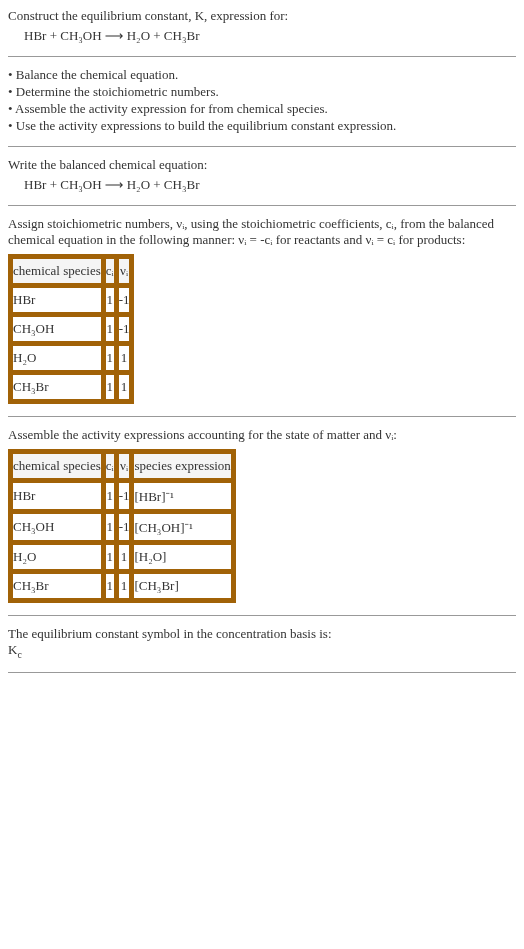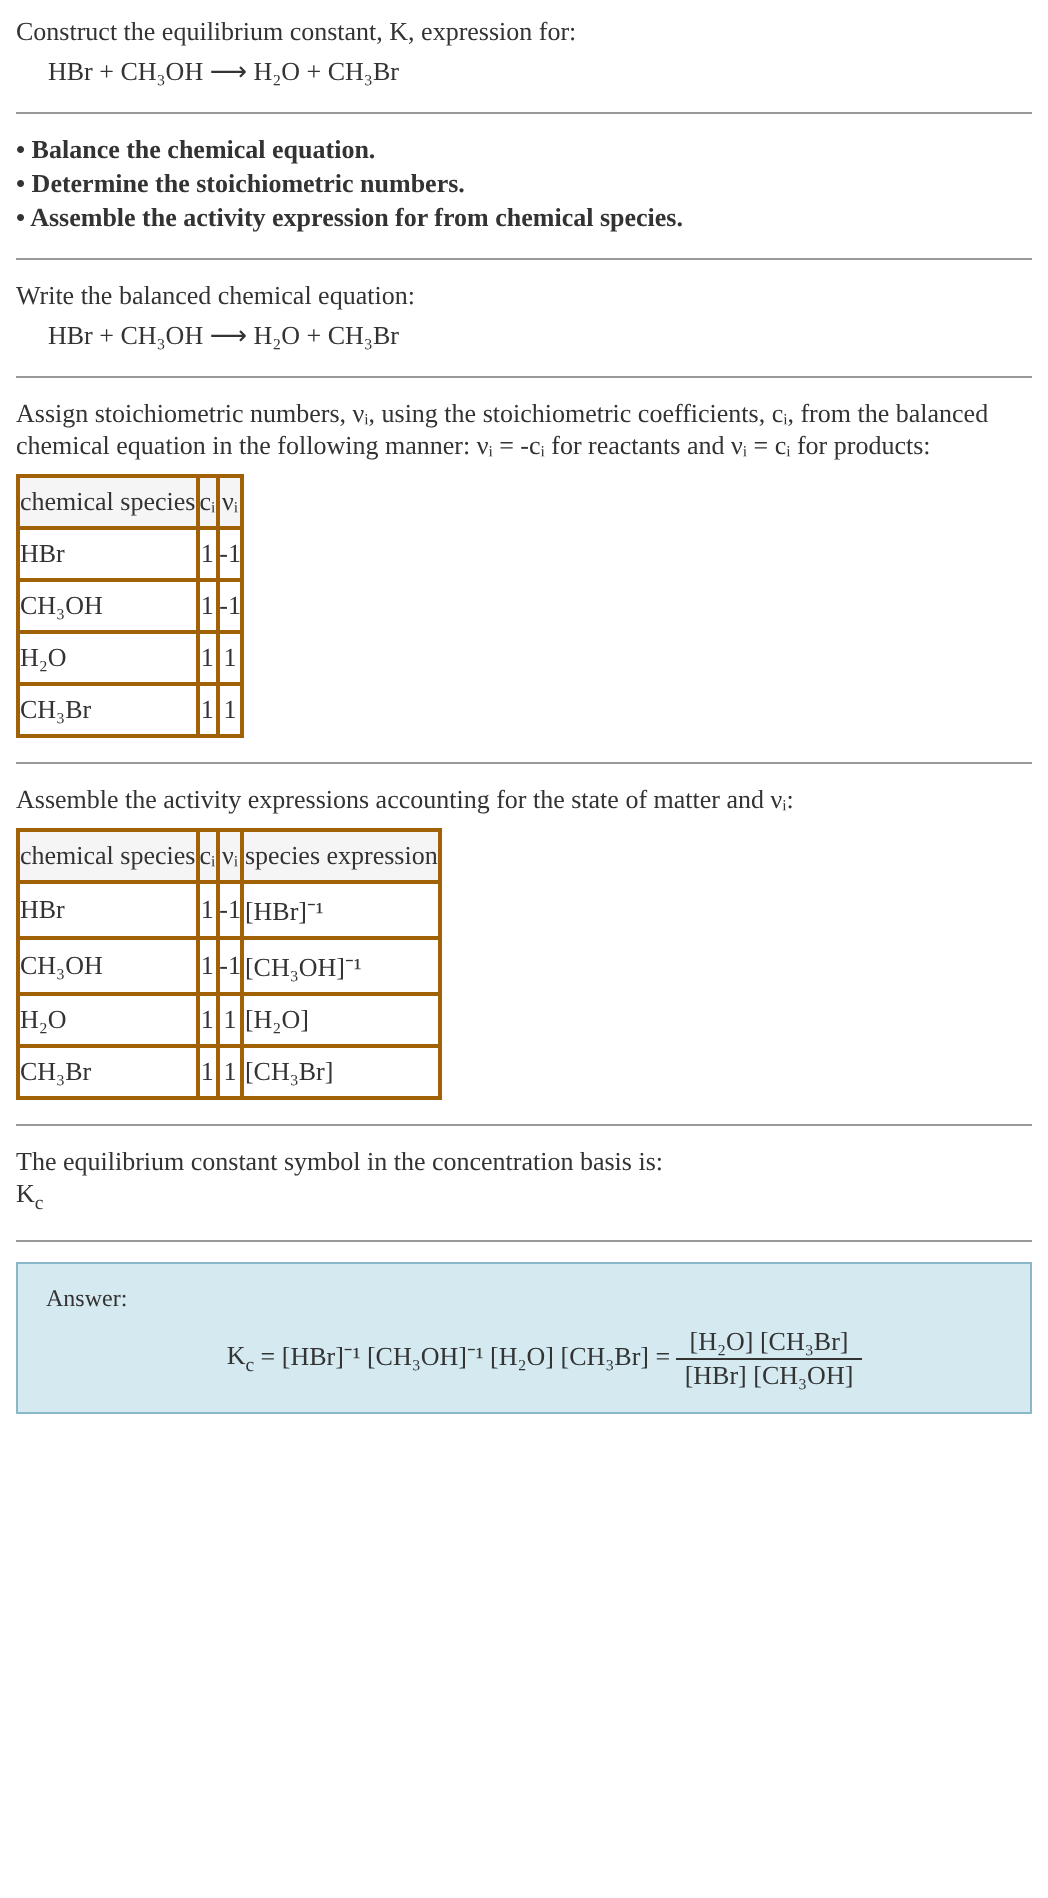--- a/index.html
+++ b/index.html
@@ -20,28 +20,27 @@
       margin: 10px 0;
     }
     .equation {
       margin: 4px 16px;
     }
     .plan-list {
       margin-top: 2px;
     }
     .plan-item {
       margin: 1px 0;
-      font-weight: bold;
     }
     table {
       border-collapse: collapse;
       margin: 6px 0;
     }
     th, td {
-      border: 2px solid #a16207;
+      border: 5px solid #a16207;
       padding: 4px 0;
       text-align: left;
       font-weight: normal;
     }
     th {
       background: #f5f5f5;
     }
     .center { text-align: center; }
     .answer-box {
       background: #d4eaf0;
@@ -84,20 +83,21 @@
   <div class="equation">HBr + CH₃OH  ⟶  H₂O + CH₃Br</div>
 </div>
 
 <hr class="hr">
 
 <div class="section">
   <div class="plan-list">
     <div class="plan-item">• Balance the chemical equation.</div>
     <div class="plan-item">• Determine the stoichiometric numbers.</div>
     <div class="plan-item">• Assemble the activity expression for from chemical species.</div>
+    <div class="plan-item">• Use the activity expressions to build the equilibrium constant expression.</div>
   </div>
 </div>
 
 <hr class="hr">
 
 <div class="section">
   <div>Write the balanced chemical equation:</div>
   <div class="equation">HBr + CH₃OH  ⟶  H₂O + CH₃Br</div>
 </div>
 
@@ -179,24 +179,13 @@
 <hr class="hr">
 
 <div class="section">
   <div>The equilibrium constant symbol in the concentration basis is:</div>
   <div class="ital"><span class="ital">K<sub>c</sub></span></div>
 </div>
 
 <hr class="hr">
 
 <div class="section">
-  <div class="answer-box">
-    <div class="answer-label">Answer:</div>
-    <div class="answer-formula">
-      <span class="ital">K<sub>c</sub></span>
-      <span> = [HBr]⁻¹ [CH₃OH]⁻¹ [H₂O] [CH₃Br] = </span>
-      <span class="frac">
-        <span class="num">[H₂O] [CH₃Br]</span>
-        <span class="den">[HBr] [CH₃OH]</span>
-      </span>
-    </div>
-  </div>
 </div>
 
 </body></html>

